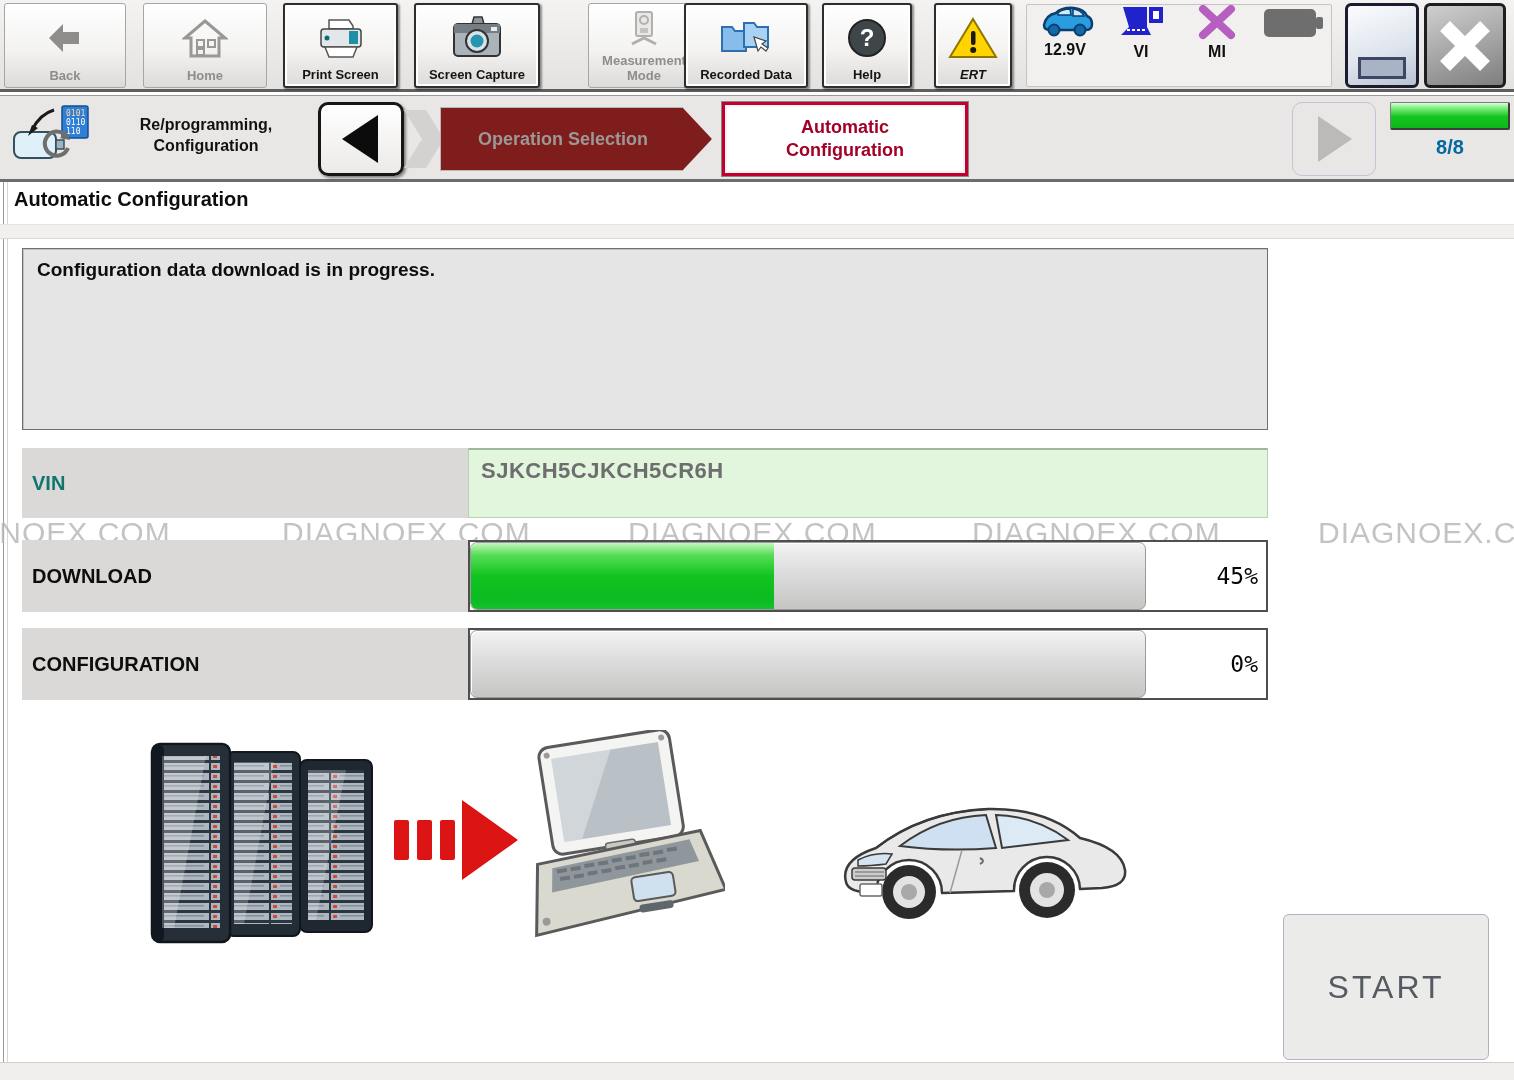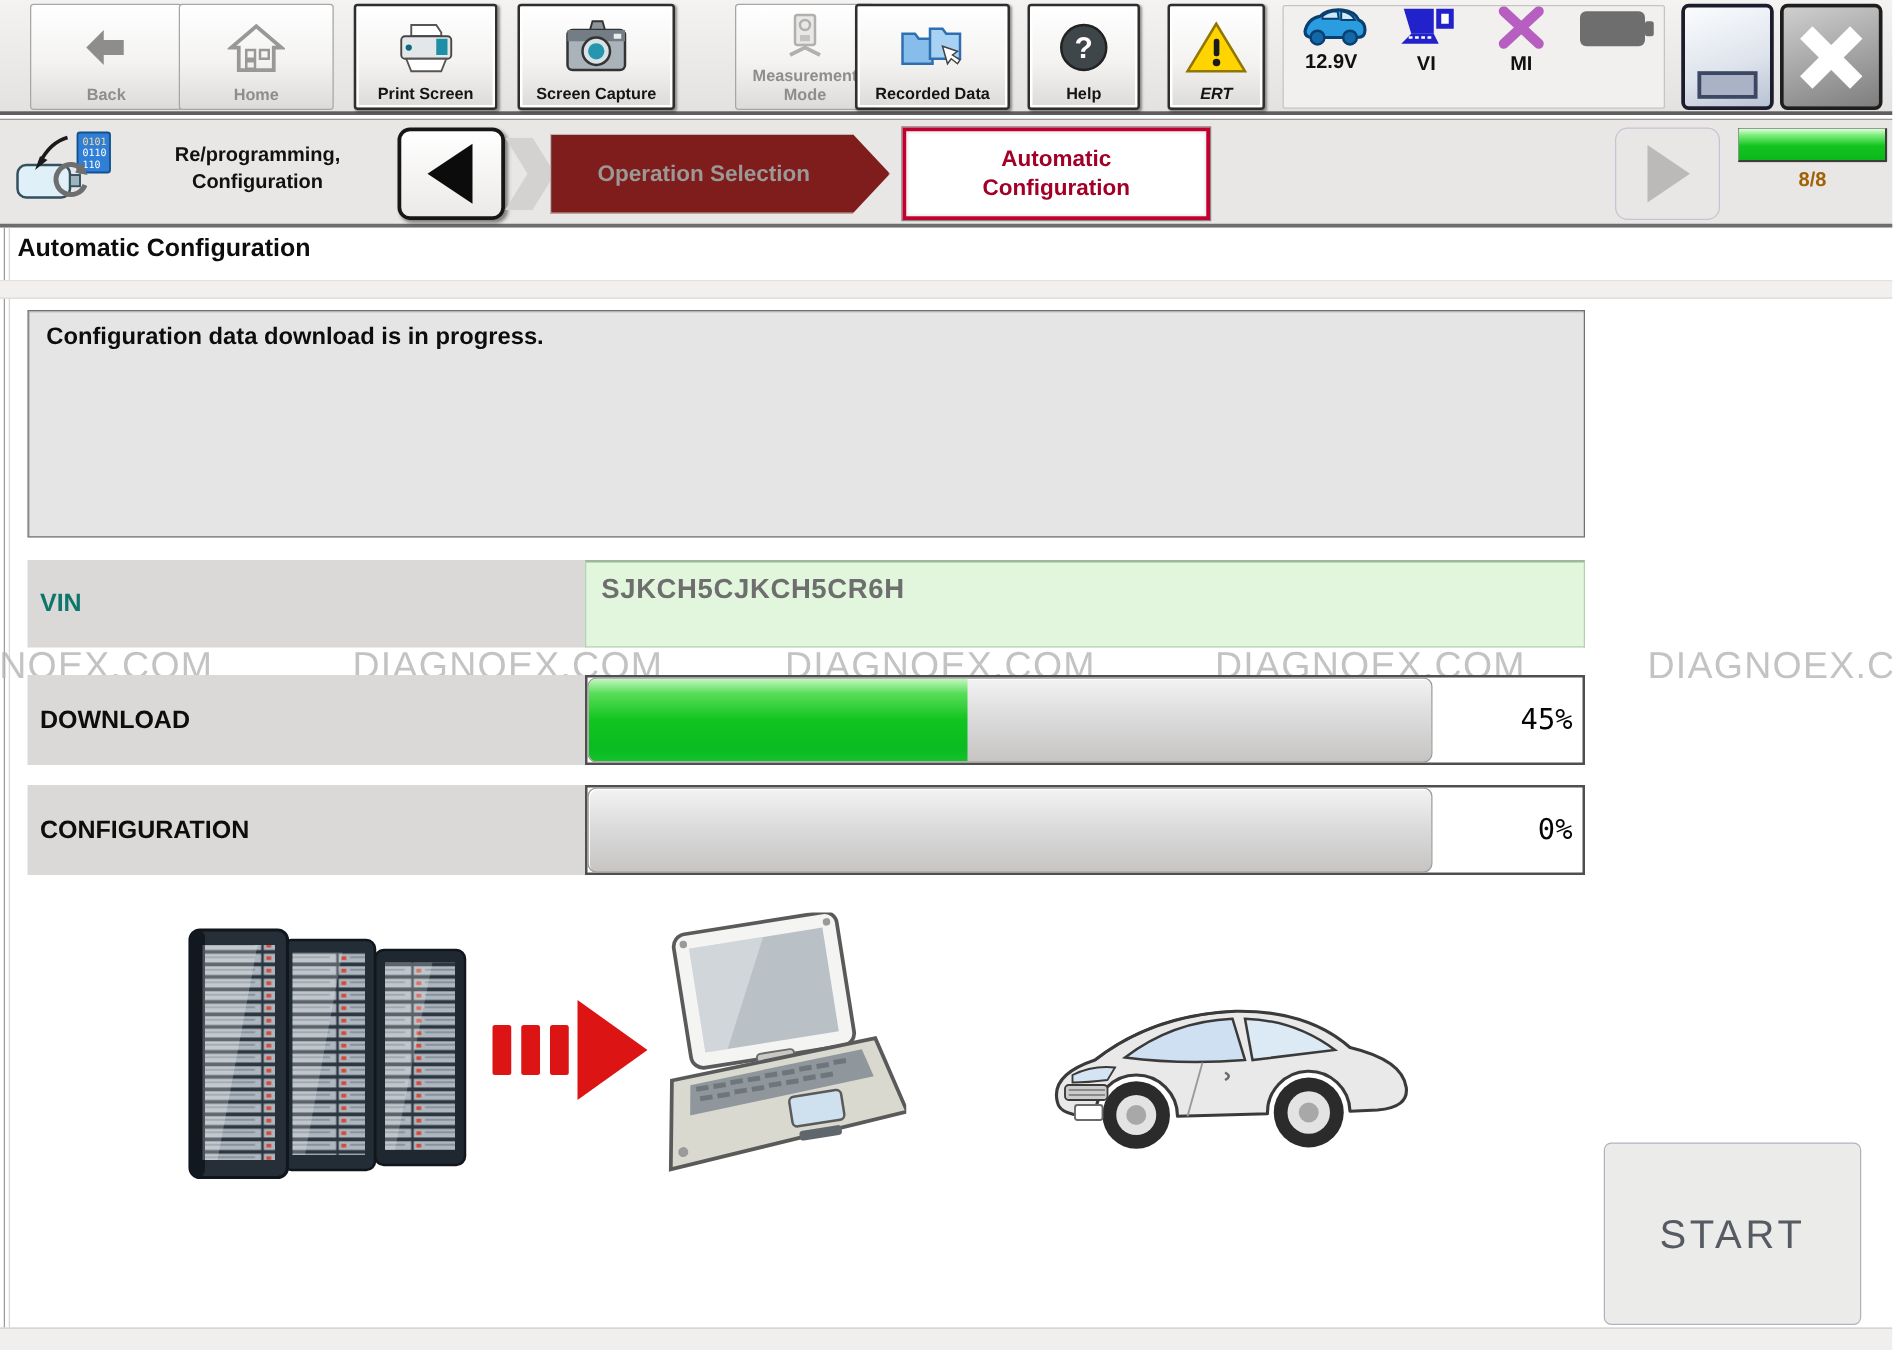--- a/index.html
+++ b/index.html
@@ -50,21 +50,21 @@
     background:#ffffff; border:3px solid #c20030; box-shadow:inset 0 0 0 2px #f3f3f3, 0 0 0 1px #8a8886;
     display:flex; flex-direction:column; align-items:center; justify-content:center;
     font-size:18px; font-weight:bold; color:#a30028; line-height:23px; }
   .nav-fwd-btn { position:absolute; left:1292px; top:6px; width:84px; height:74px;
     background:#e9e7e5; border:1px solid #cbc0d4; border-radius:10px;
     display:flex; align-items:center; justify-content:center; }
   .page-progress { position:absolute; left:1390px; top:6px; width:120px; height:28px;
     border:1px solid #7e7c7a; border-bottom:2px solid #3f3d3b; border-right:2px solid #3f3d3b; border-radius:2px;
     background:linear-gradient(180deg,#dcffdc 0%,#7fee7f 20%,#12c41f 55%,#0cb81b 100%); }
   .page-count { position:absolute; left:1390px; top:40px; width:120px; text-align:center;
-    font-size:16px; font-weight:bold; color:#a16207; }
+    font-size:20px; font-weight:bold; color:#0369a1; }
 
   
   .page-heading { position:absolute; left:14px; top:188px; font-size:20px; font-weight:bold; color:#0d0d0d; }
   .heading-strip { position:absolute; left:0; top:224px; width:1514px; height:15px;
     background:#f1f0ef; border-top:1px solid #e3e2e1; border-bottom:1px solid #dbdad9; }
   .left-edge { position:absolute; left:3px; top:182px; width:5px; height:882px;
     border-left:1px solid #9b9b9b; border-right:1px solid #d7d7d7; }
 
   .message-box { position:absolute; left:22px; top:248px; width:1246px; height:182px;
     background:#e5e5e5; border:1px solid #6f6f6f; box-shadow:inset 1px 1px 0 #c3c1bf;
@@ -102,21 +102,21 @@
 
   .illus { position:absolute; }
 </style>
 </head>
 <body>
 
 <div class="window">
 
   <div class="toolbar">
 
-    <div class="tb-btn disabled" style="left:24px;width:122px;">
+    <div class="tb-btn disabled" style="left:4px;width:122px;">
       <span class="ico">
         <svg width="44" height="36" viewBox="0 0 44 36">
             <path d="M20 4 L20 12 L36 12 L36 24 L20 24 L20 32 L6 18 Z" fill="#8f8d8b"></path>
           </svg>
       </span>
       <span class="lbl">Back</span>
     </div>
 
     <div class="tb-btn disabled" style="left:143px;width:124px;">
       <span class="ico">

